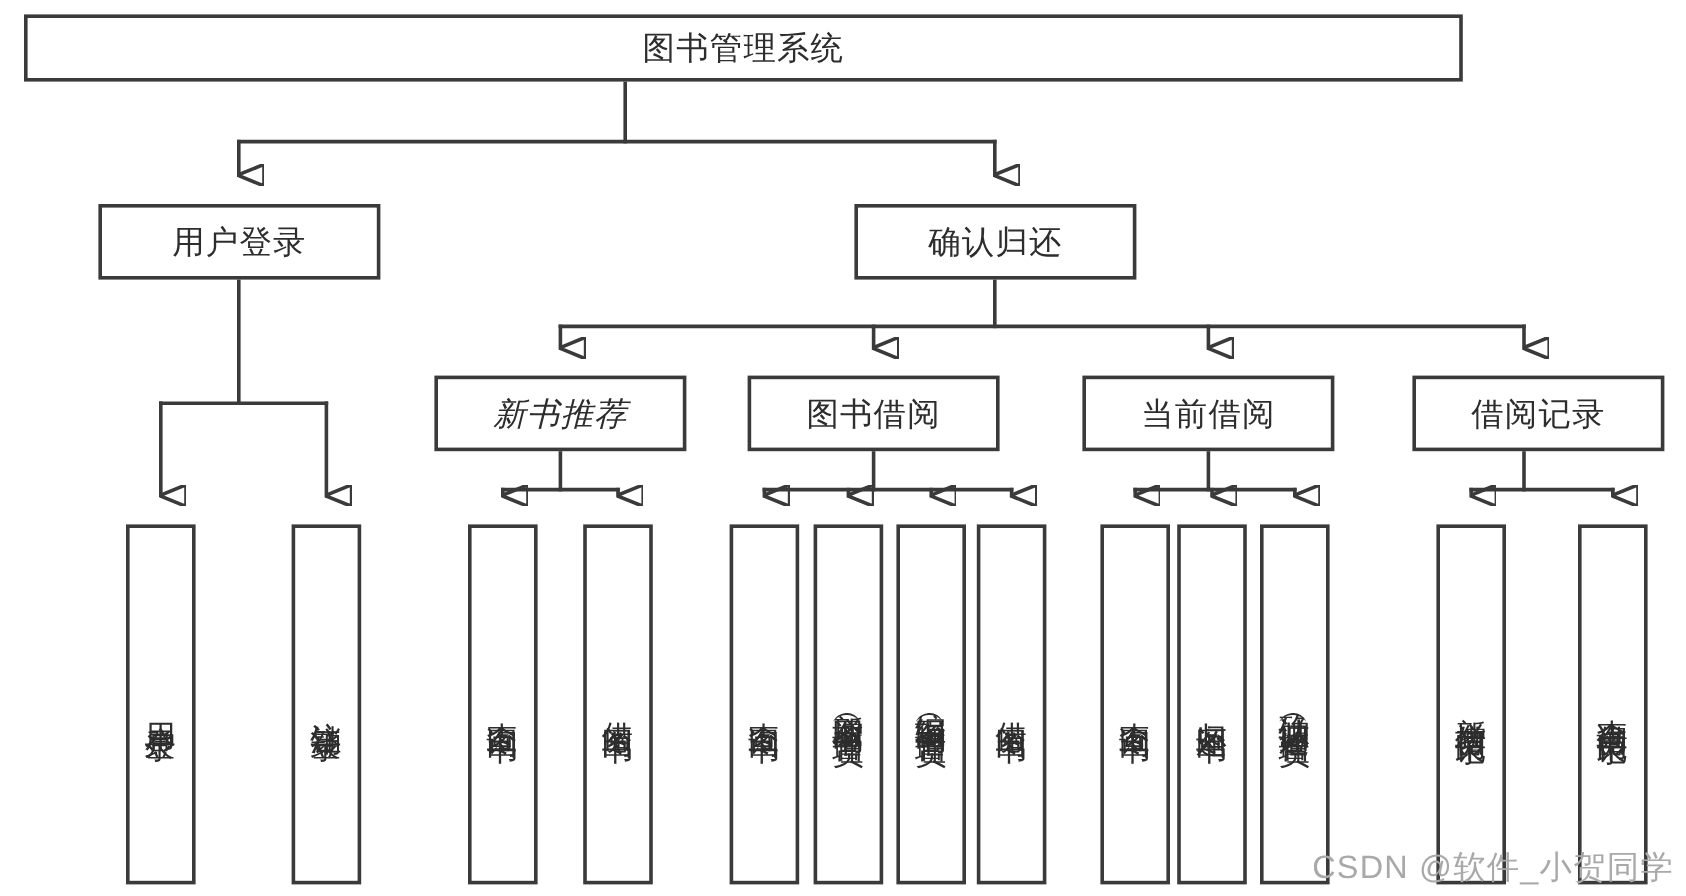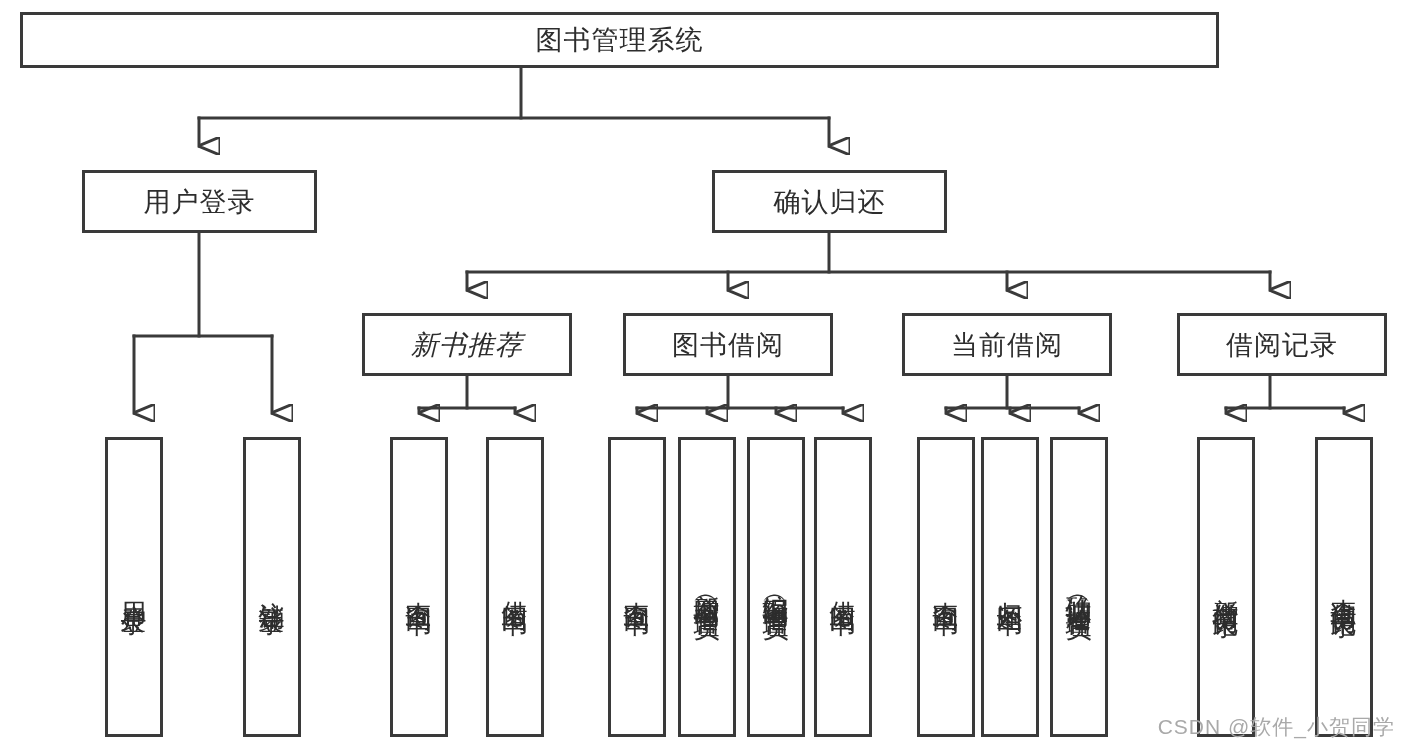--- a/index.html
+++ b/index.html
@@ -41,21 +41,21 @@
     border:3px solid var(--border);background:#fff;
     display:flex;align-items:center;justify-content:center;
   }
   .vtext{
     writing-mode:vertical-rl;text-orientation:mixed;
     font-size:26px;letter-spacing:3px;line-height:1;
     color:var(--text);white-space:nowrap;
   }
   .watermark{
     position:absolute;right:10px;bottom:6px;
-    font-size:21px;color:var(--wm);letter-spacing:1px;
+    font-size:27px;color:var(--wm);letter-spacing:1px;
     white-space:nowrap;
   }
 </style>
 </head>
 <body>
 
 <div class="stage">
 
   <svg class="connectors" viewBox="0 0 1405 747" xmlns="http://www.w3.org/2000/svg" aria-hidden="true">
     <defs>

